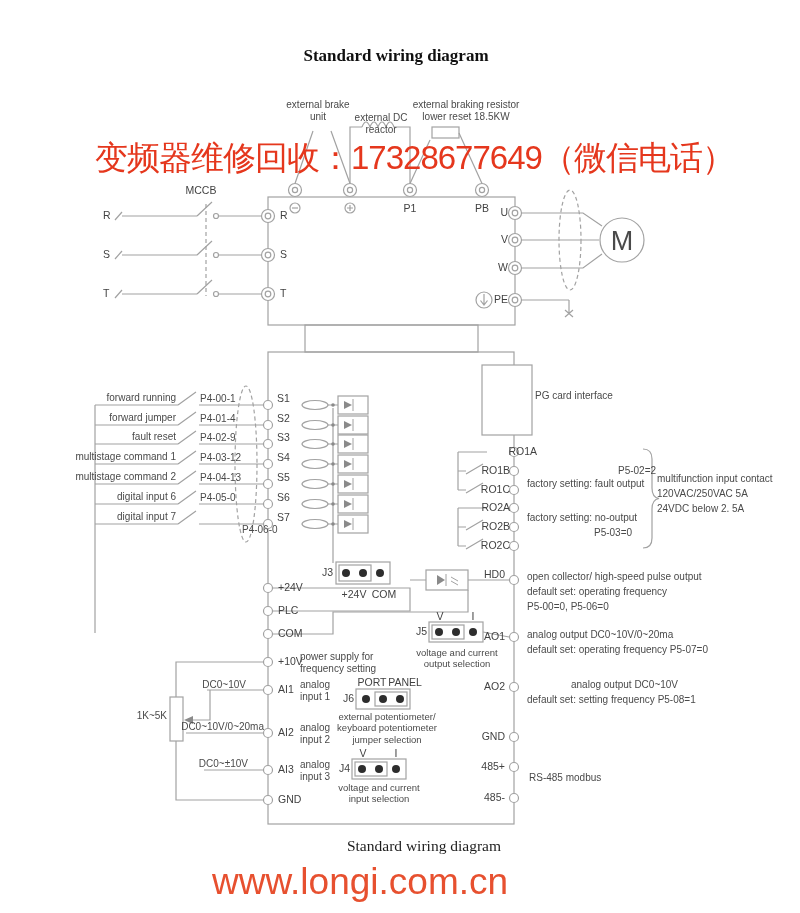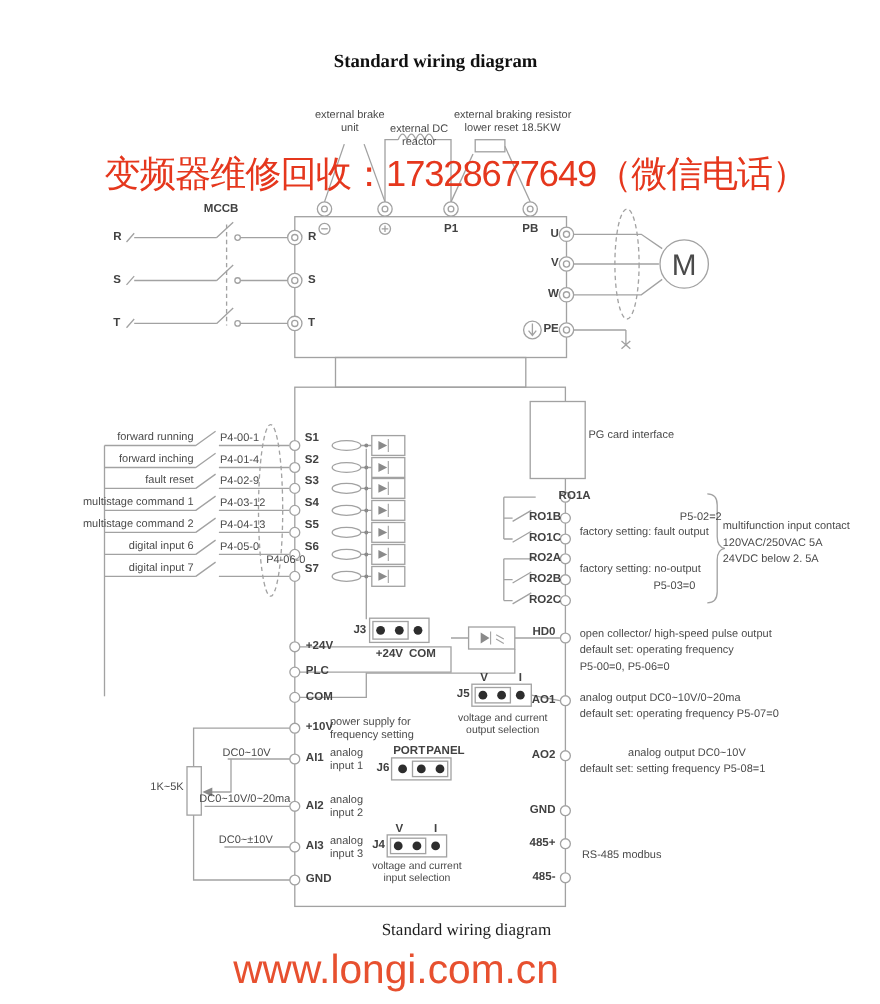--- a/index.html
+++ b/index.html
@@ -1,21 +1,21 @@
 <!DOCTYPE html>
 <html><head>
 <meta charset="utf-8">
 <style>
   html,body{margin:0;padding:0;background:#fff;}
   .stage{position:relative;width:800px;height:913px;background:#fff;overflow:hidden;}
   svg{position:absolute;left:0;top:0;}
   .lb{position:absolute;font-family:"Liberation Sans",sans-serif;font-size:10px;color:#4a4a4a;white-space:nowrap;line-height:1.2;}
   .c{transform:translateX(-50%);text-align:center;white-space:normal;}
   .r{transform:translateX(-100%);}
-  .term{font-size:10.5px;font-weight:700;color:#424242;}
+  .term{font-size:10.5px;font-weight:400;color:#424242;}
   .title{font-family:"Liberation Serif",serif;font-size:17px;font-weight:700;color:#101010;}
   .cap{font-family:"Liberation Serif",serif;font-size:15.5px;color:#1d1d1d;}
   .red{font-size:33px;color:#e5371d;font-weight:400;letter-spacing:-1px;}
   .url{font-size:37px;color:#e7502f;font-weight:400;}
   .motor{font-size:27px;color:#4a4a4a;}
 </style>
 </head>
 <body>
 
 <div class="stage">
@@ -270,33 +270,33 @@
 <div class="lb term" style="left:280px;top:209px;">R</div>
 <div class="lb term" style="left:280px;top:248px;">S</div>
 <div class="lb term" style="left:280px;top:287px;">T</div>
 <div class="lb term r" style="left:508px;top:206px;">U</div>
 <div class="lb term r" style="left:508px;top:233px;">V</div>
 <div class="lb term r" style="left:508px;top:261px;">W</div>
 <div class="lb term r" style="left:508px;top:293px;">PE</div>
 <div class="lb motor c" style="left:622px;top:225px;">M</div>
 
 <div class="lb r" style="left:176px;top:392px;">forward running</div>
-<div class="lb r" style="left:176px;top:412px;">forward inching</div>
+<div class="lb r" style="left:176px;top:412px;">forward jumper</div>
 <div class="lb r" style="left:176px;top:431px;">fault reset</div>
 <div class="lb r" style="left:176px;top:451px;">multistage command 1</div>
 <div class="lb r" style="left:176px;top:471px;">multistage command 2</div>
 <div class="lb r" style="left:176px;top:491px;">digital input 6</div>
 <div class="lb r" style="left:176px;top:511px;">digital input 7</div>
 <div class="lb" style="left:200px;top:393px;">P4-00-1</div>
 <div class="lb" style="left:200px;top:413px;">P4-01-4</div>
 <div class="lb" style="left:200px;top:432px;">P4-02-9</div>
 <div class="lb" style="left:200px;top:452px;">P4-03-12</div>
 <div class="lb" style="left:200px;top:472px;">P4-04-13</div>
 <div class="lb" style="left:200px;top:492px;">P4-05-0</div>
-<div class="lb" style="left:200px;top:504px;padding-left:42px;">P4-06-0</div>
+<div class="lb" style="left:200px;top:524px;padding-left:42px;">P4-06-0</div>
 <div class="lb term" style="left:277px;top:392px;">S1</div>
 <div class="lb term" style="left:277px;top:412px;">S2</div>
 <div class="lb term" style="left:277px;top:431px;">S3</div>
 <div class="lb term" style="left:277px;top:451px;">S4</div>
 <div class="lb term" style="left:277px;top:471px;">S5</div>
 <div class="lb term" style="left:277px;top:491px;">S6</div>
 <div class="lb term" style="left:277px;top:511px;">S7</div>
 
 <div class="lb" style="left:535px;top:390px;">PG card interface</div>
 
@@ -341,20 +341,21 @@
 <div class="lb r" style="left:248px;top:758px;">DC0~±10V</div>
 <div class="lb r" style="left:167px;top:710px;">1K~5K</div>
 
 <div class="lb term r" style="left:427px;top:625px;">J5</div>
 <div class="lb term c" style="left:440px;top:610px;">V</div>
 <div class="lb term c" style="left:473px;top:610px;">I</div>
 <div class="lb c" style="left:457px;top:647px;width:92px;font-size:9.5px;">voltage and current output selection</div>
 <div class="lb term r" style="left:354px;top:692px;">J6</div>
 <div class="lb term c" style="left:372px;top:676px;">PORT</div>
 <div class="lb term c" style="left:405px;top:676px;">PANEL</div>
+<div class="lb c" style="left:387px;top:711px;width:118px;font-size:9.5px;">external potentiometer/ keyboard potentiometer jumper selection</div>
 <div class="lb term r" style="left:350px;top:762px;">J4</div>
 <div class="lb term c" style="left:363px;top:747px;">V</div>
 <div class="lb term c" style="left:396px;top:747px;">I</div>
 <div class="lb c" style="left:379px;top:782px;width:92px;font-size:9.5px;">voltage and current input selection</div>
 
 <div class="lb term r" style="left:505px;top:630px;">AO1</div>
 <div class="lb" style="left:527px;top:629px;">analog output DC0~10V/0~20ma</div>
 <div class="lb" style="left:527px;top:644px;">default set: operating frequency P5-07=0</div>
 <div class="lb term r" style="left:505px;top:680px;">AO2</div>
 <div class="lb" style="left:527px;top:679px;margin-left:44px;">analog output DC0~10V</div>

